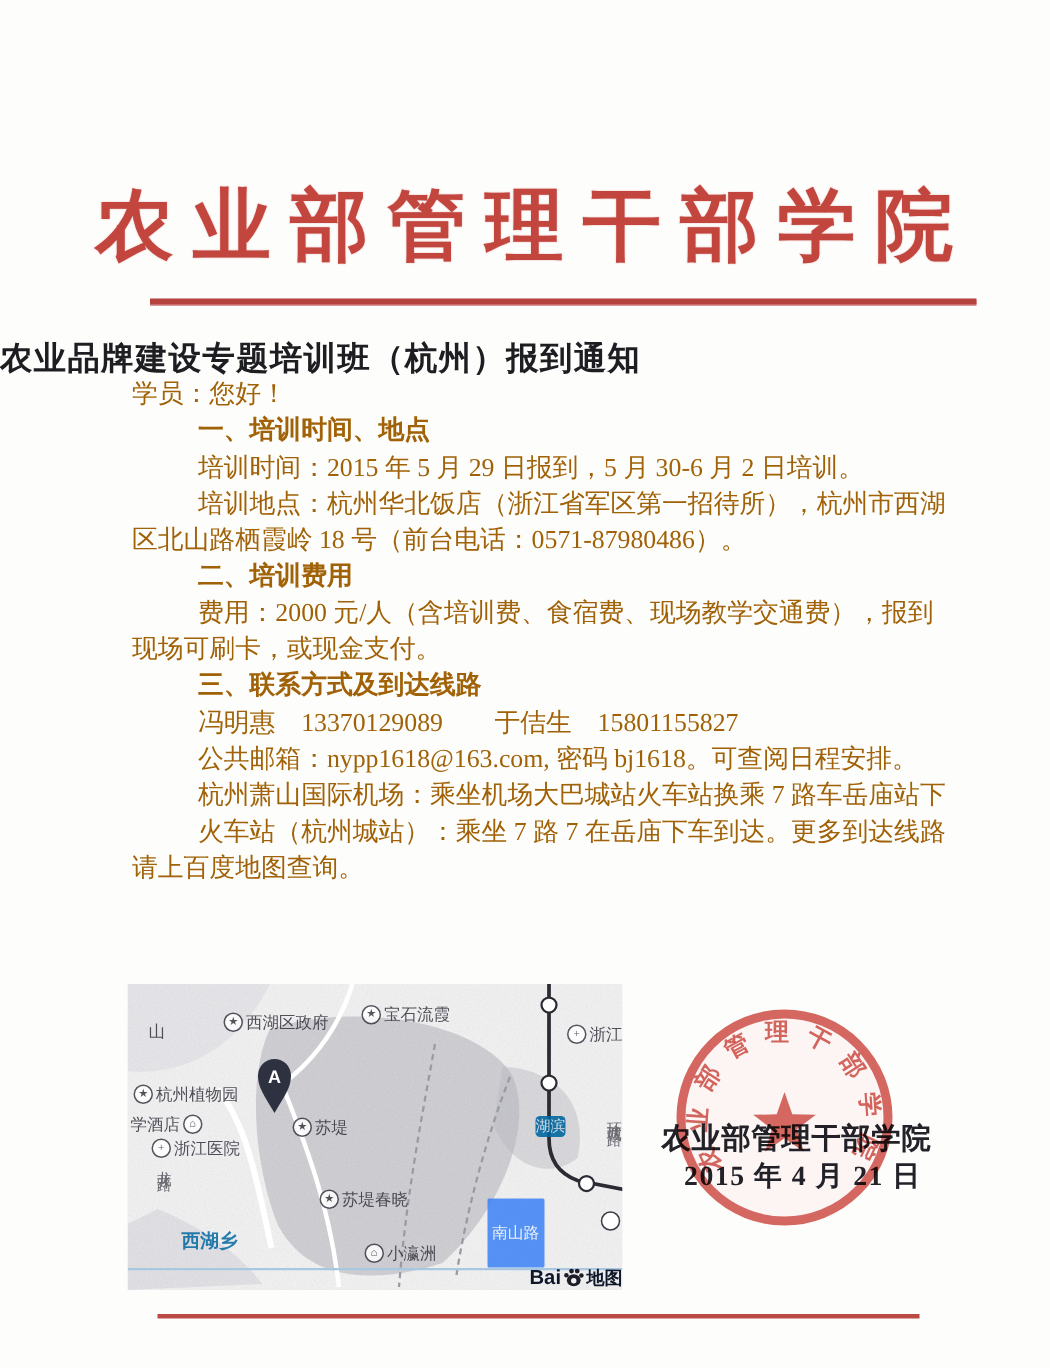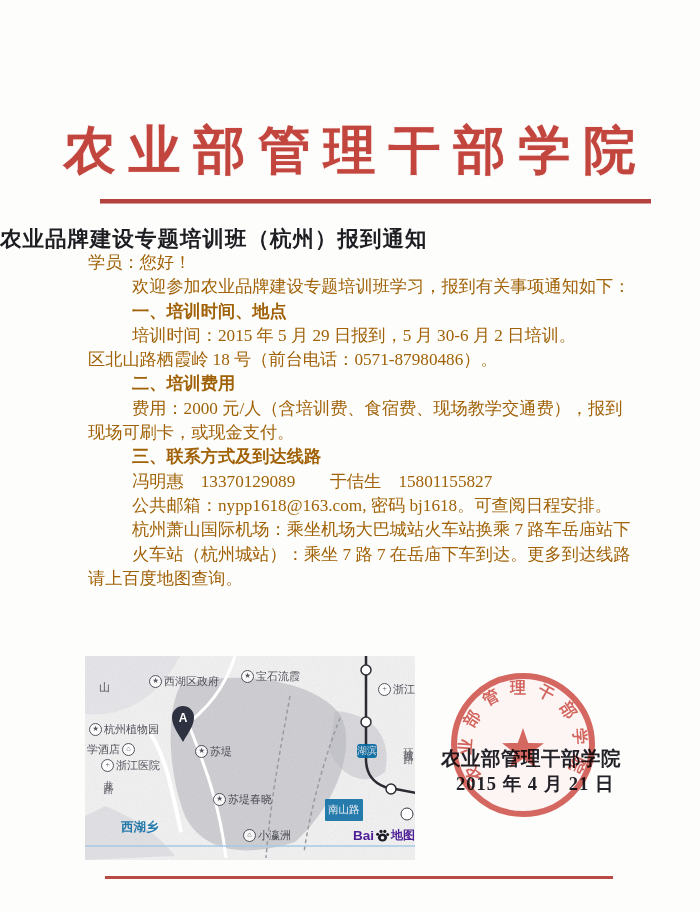--- a/index.html
+++ b/index.html
@@ -24,45 +24,45 @@
   .doc-body{position:absolute;top:251px;left:88px;width:545px;font-size:17.2px;line-height:24.3px;color:#a16207;}
   .line{white-space:nowrap;}
   .indent{text-indent:44px;}
   .bold{font-weight:700;}
   
   .map{position:absolute;left:85px;top:656px;width:330px;height:204px;overflow:hidden;background:#f4f4f5;}
   .map svg.mapbg{position:absolute;left:0;top:0;}
   .mlabel{position:absolute;font-size:11px;color:#33333e;opacity:.85;white-space:nowrap;display:flex;align-items:center;gap:2px;}
   .micon{display:inline-block;width:11px;height:11px;border:1px solid #3a3a46;border-radius:50%;
     background:#fff;font-size:7.5px;line-height:10px;text-align:center;color:#3a3a46;flex:0 0 auto;}
-  .mbox{background:#0369a1;color:#eef0f5;padding:4px 3px;font-size:10.5px;opacity:.85;border-radius:1px;}
+  .mbox{background:#3b82f6;color:#eef0f5;padding:16px 3px;font-size:10.5px;opacity:.85;border-radius:1px;}
   .mstation{background:#0369a1;color:#dadee6;padding:0 0;font-size:10px;border-radius:3px;opacity:.9;filter:blur(.4px);}
   .mvert{writing-mode:vertical-rl;font-size:10px;opacity:.7;letter-spacing:2px;}
   .mvillage{font-size:12.5px;font-weight:700;color:#0369a1;}
-  .baidu-logo{position:absolute;left:268px;top:172px;display:flex;align-items:center;gap:1px;color:#4c1d95;}
+  .baidu-logo{position:absolute;left:268px;top:188px;display:flex;align-items:flex-end;gap:1px;color:#0f172a;}
   .baidu-logo .btxt{font-family:"Liberation Sans","DejaVu Sans",sans-serif;font-weight:700;font-size:13.5px;line-height:14px;}
   .baidu-logo .ctxt{font-size:12px;font-weight:700;line-height:13px;}
   
   .signature{position:absolute;color:#222228;}
   .sig-org{left:441px;top:745px;font-size:19.5px;font-weight:600;letter-spacing:.5px;}
   .sig-date{left:456px;top:771px;font-size:18.5px;font-weight:600;letter-spacing:1px;}
   .seal{position:absolute;left:448px;top:670px;width:150px;height:150px;mix-blend-mode:multiply;opacity:.92;}
 </style>
 </head>
 <body>
 
 <div class="letterhead">农业部管理干部学院</div>
 <div class="rule-top"></div>
 
 <div class="doc-title">农业品牌建设专题培训班（杭州）报到通知</div>
 <div class="doc-body">
   <div class="line">学员：您好！</div>
-  <div class="line indent">欢迎参加农业品牌建设专题培训班学习，报到有关事项通知如下：</div>
   <div class="line indent bold">一、培训时间、地点</div>
   <div class="line indent">培训时间：2015 年 5 月 29 日报到，5 月 30-6 月 2 日培训。</div>
+  <div class="line indent">培训地点：杭州华北饭店（浙江省军区第一招待所），杭州市西湖</div>
   <div class="line">区北山路栖霞岭 18 号（前台电话：0571-87980486）。</div>
   <div class="line indent bold">二、培训费用</div>
   <div class="line indent">费用：2000 元/人（含培训费、食宿费、现场教学交通费），报到</div>
   <div class="line">现场可刷卡，或现金支付。</div>
   <div class="line indent bold">三、联系方式及到达线路</div>
   <div class="line indent">冯明惠　13370129089　　于佶生　15801155827</div>
   <div class="line indent">公共邮箱：nypp1618@163.com, 密码 bj1618。可查阅日程安排。</div>
   <div class="line indent">杭州萧山国际机场：乘坐机场大巴城站火车站换乘 7 路车岳庙站下</div>
   <div class="line indent">火车站（杭州城站）：乘坐 7 路 7 在岳庙下车到达。更多到达线路</div>
   <div class="line">请上百度地图查询。</div>

